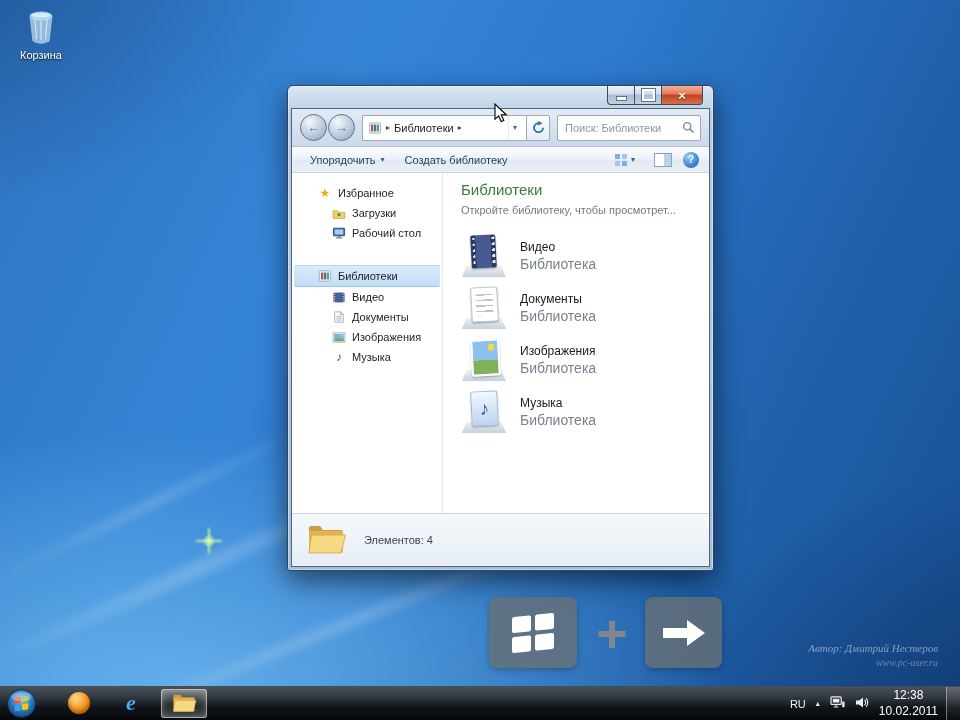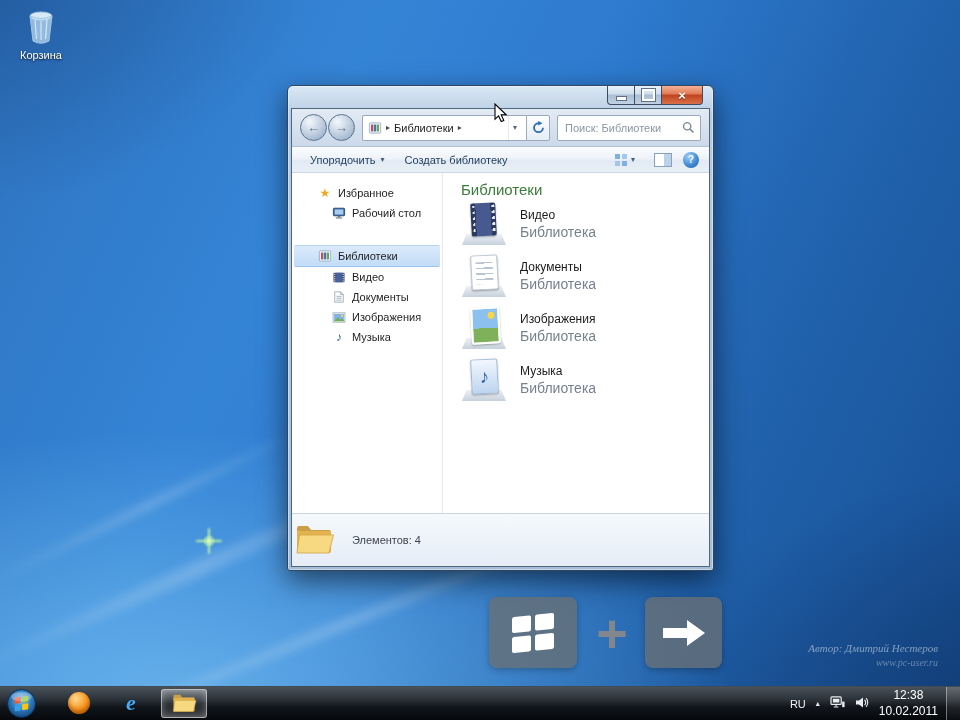--- a/index.html
+++ b/index.html
@@ -116,21 +116,21 @@
   .card-doc::before{content:"";position:absolute;left:4px;right:4px;top:6px;bottom:5px;
     background:repeating-linear-gradient(to bottom,#b9c4d2 0 1.5px,transparent 1.5px 5.5px)}
   .card-pic{background:linear-gradient(#8cc0ee 0 58%,#7fb05a 58% 100%);border:2px solid #fff}
   .card-pic::before{content:"";position:absolute;right:3px;top:3px;width:7px;height:7px;border-radius:50%;background:#f6d44c}
   .card-music{background:linear-gradient(#f2f7fd,#bdd5f0);border:1px solid #9db8d8;
     display:flex;align-items:center;justify-content:center}
   .card-music span{font-size:19px;color:#2f5fa0;line-height:1}
 
   
   .statusbar{height:52px;flex:none;border-top:1px solid #ccd6e2;color:#3c4650;
-    background:linear-gradient(#f5f9fc,#e6edf7);display:flex;align-items:center;padding:0 2px;gap:18px}
+    background:linear-gradient(#f5f9fc,#e6edf7);display:flex;align-items:center;padding:0 14px;gap:18px}
 
   
   .hintbox{position:absolute;background:rgba(104,111,117,.8);border-radius:8px;
     box-shadow:0 2px 6px rgba(0,0,0,.25);display:flex;align-items:center;justify-content:center}
   .hint-win{left:489px;top:597px;width:88px;height:71px}
   .hint-arrow{left:645px;top:597px;width:77px;height:71px}
   .hint-plus{position:absolute;left:585px;top:600px;width:54px;height:66px;display:flex;align-items:center;justify-content:center;
     font-size:54px;font-weight:bold;color:#81878d;line-height:1}
 
   
@@ -263,20 +263,27 @@
     </div>
 
     <div class="contentrow">
 
       <div class="sidebar">
         <div class="srow">
           <span class="mini mini-star">★</span>
           <span>Избранное</span>
         </div>
         <div class="srow child">
+          <svg class="mini" width="14" height="11" viewBox="0 0 16 13">
+            <path d="M1 3.2 h5 l1.6 2 H15 v6.3 a1 1 0 0 1 -1 1 H2 a1 1 0 0 1 -1 -1 z" fill="#f5cd66" stroke="#bf9b40" stroke-width=".8"></path>
+            <path d="M8 5.6 v3 M6.3 7.4 L8 9.3 L9.7 7.4" stroke="#2e9e3e" stroke-width="1.5" fill="none"></path>
+          </svg>
+          <span>Загрузки</span>
+        </div>
+        <div class="srow child">
           <svg class="mini" width="13" height="12" viewBox="0 0 16 15">
             <rect x="1" y="1.5" width="14" height="9.5" rx="1" fill="#2f5e9e" stroke="#1d3c66"></rect>
             <rect x="2.5" y="3" width="11" height="6.5" fill="#a8cdf0"></rect>
             <rect x="6.5" y="11" width="3" height="2" fill="#6b7a8a"></rect>
             <rect x="4" y="13" width="8" height="1.4" fill="#6b7a8a"></rect>
           </svg>
           <span>Рабочий стол</span>
         </div>
 
         <div class="sgap" style="height:22px"></div>
@@ -337,20 +344,21 @@
 
 
         <div class="sgap"></div>
 
       </div>
 
       <div class="sep-v"></div>
 
       <div class="main">
         <div class="main-title">Библиотеки</div>
+        <div class="main-sub">Откройте библиотеку, чтобы просмотрет...</div>
 
         <div class="libitem">
           <div class="lib-icon">
             <div class="lib-base"></div>
               <div class="lib-card card-video"></div>
           </div>
           <div class="libtext">
             <div class="name">Видео</div>
             <div class="kind">Библиотека</div>
           </div>

